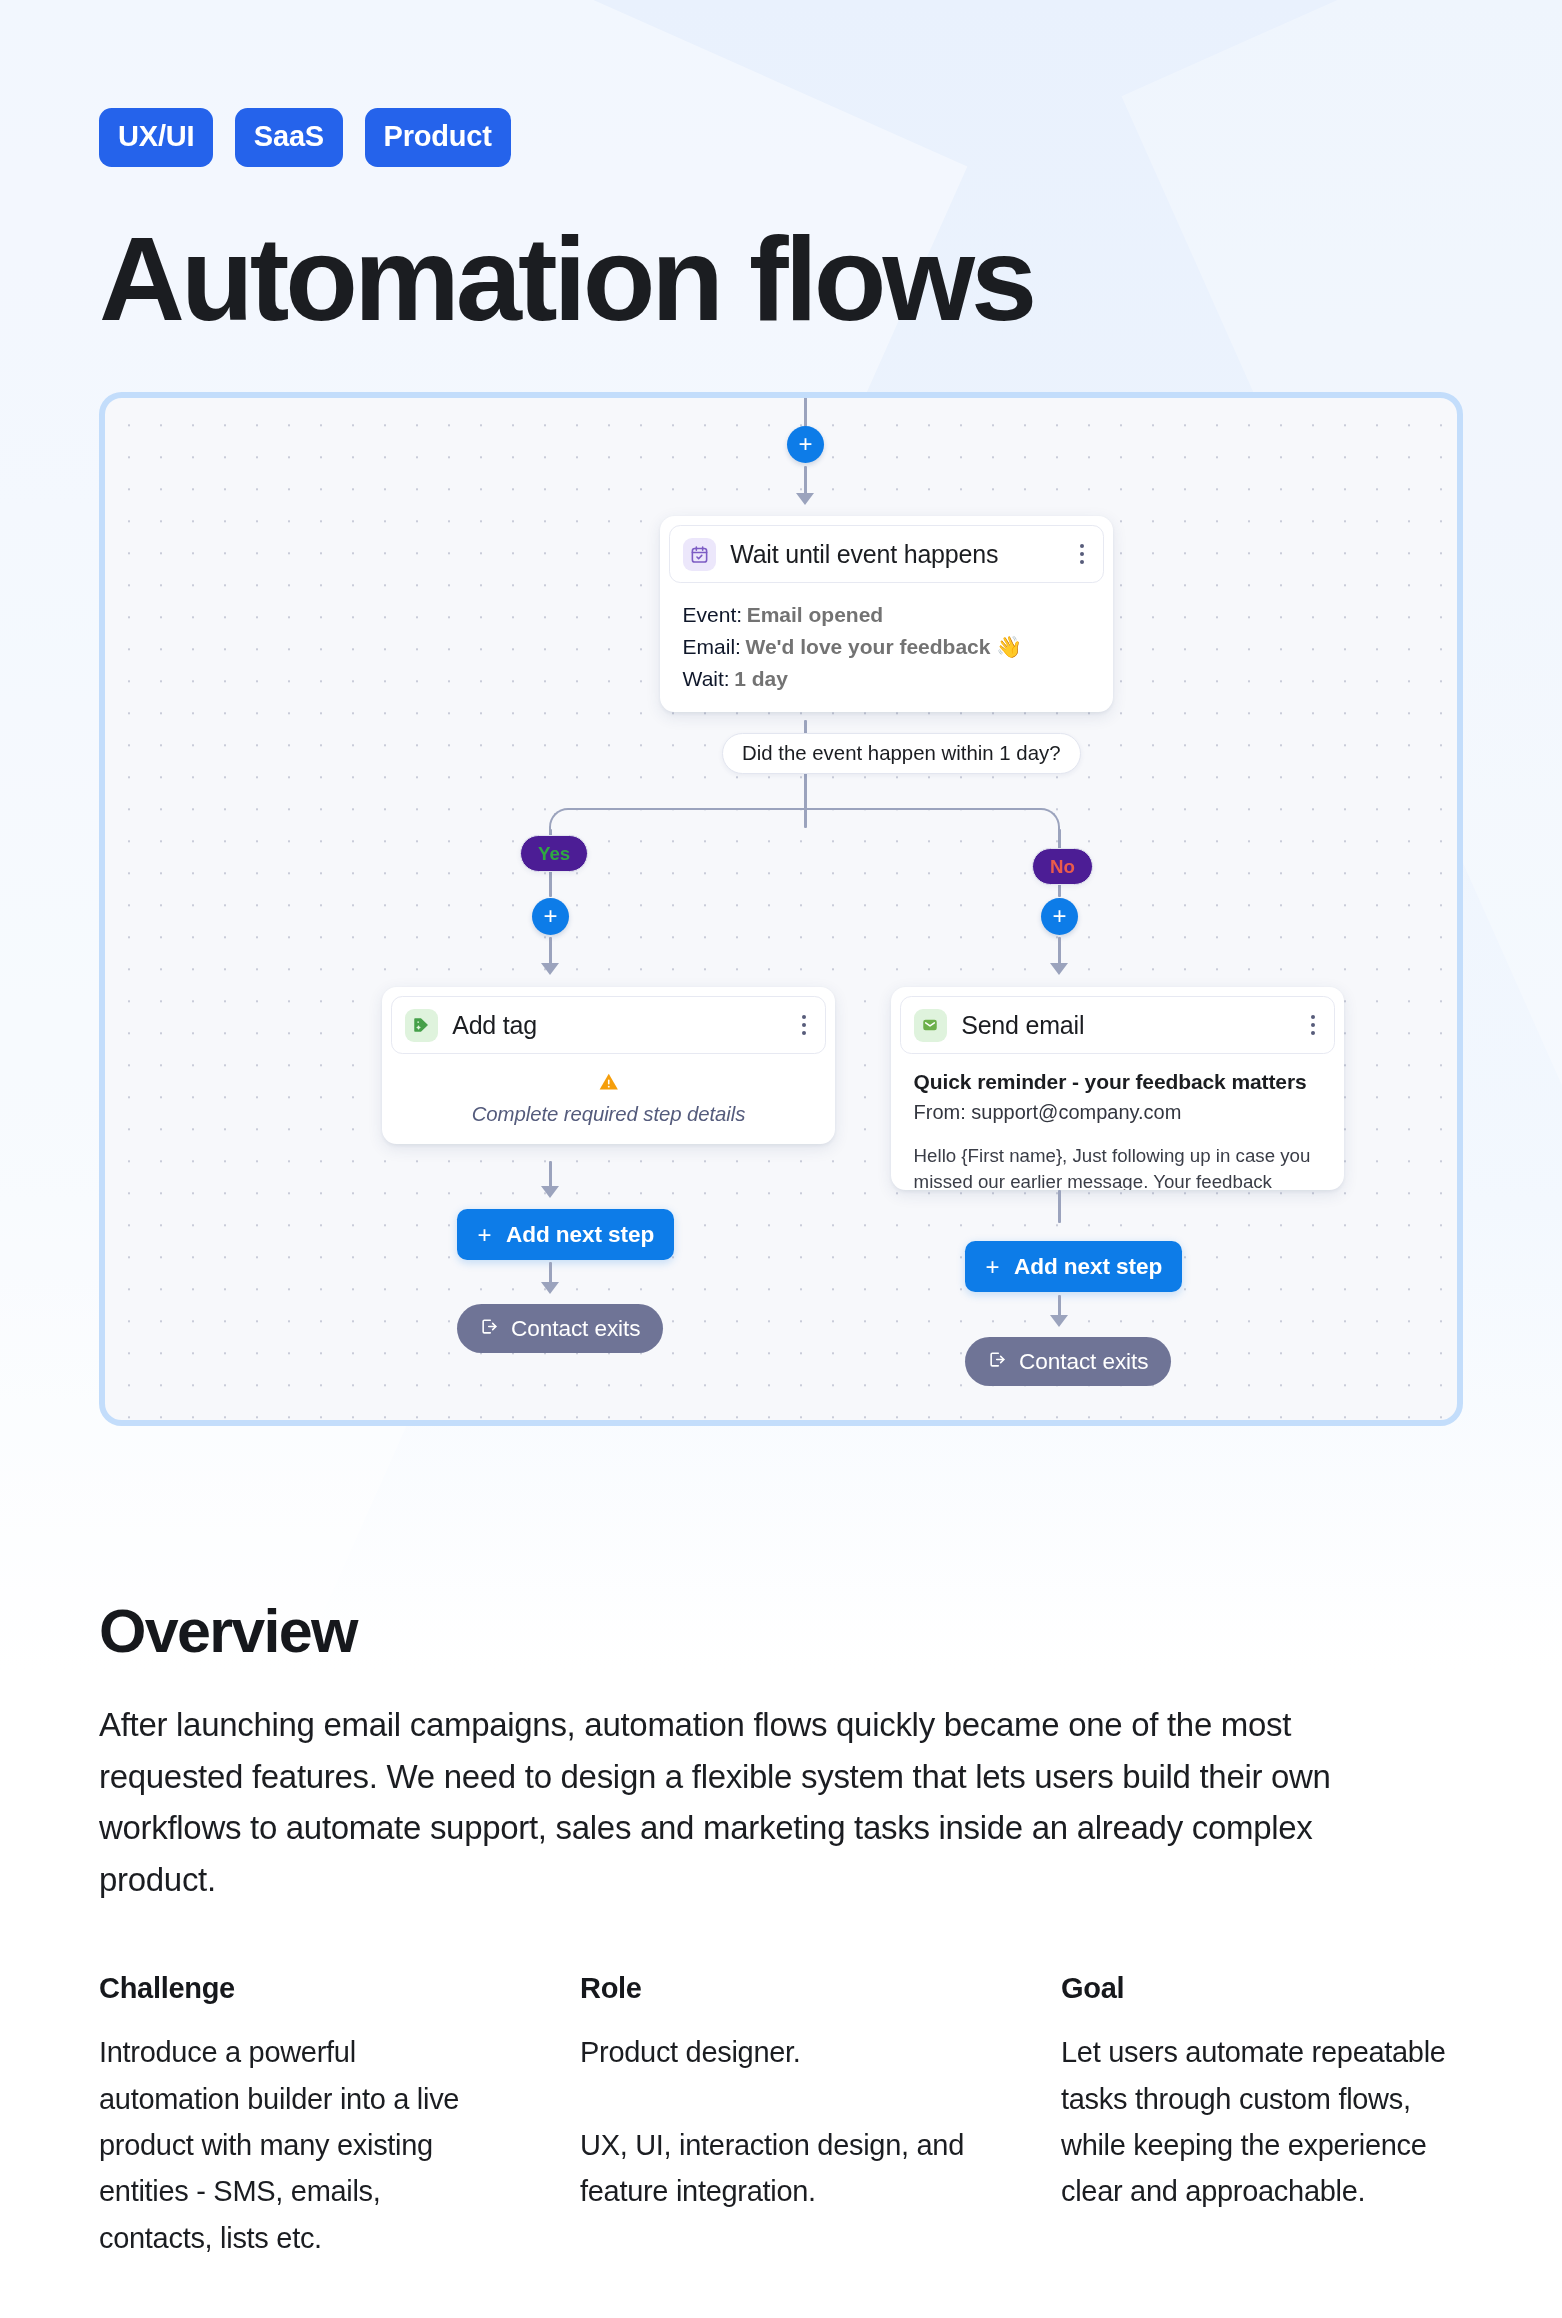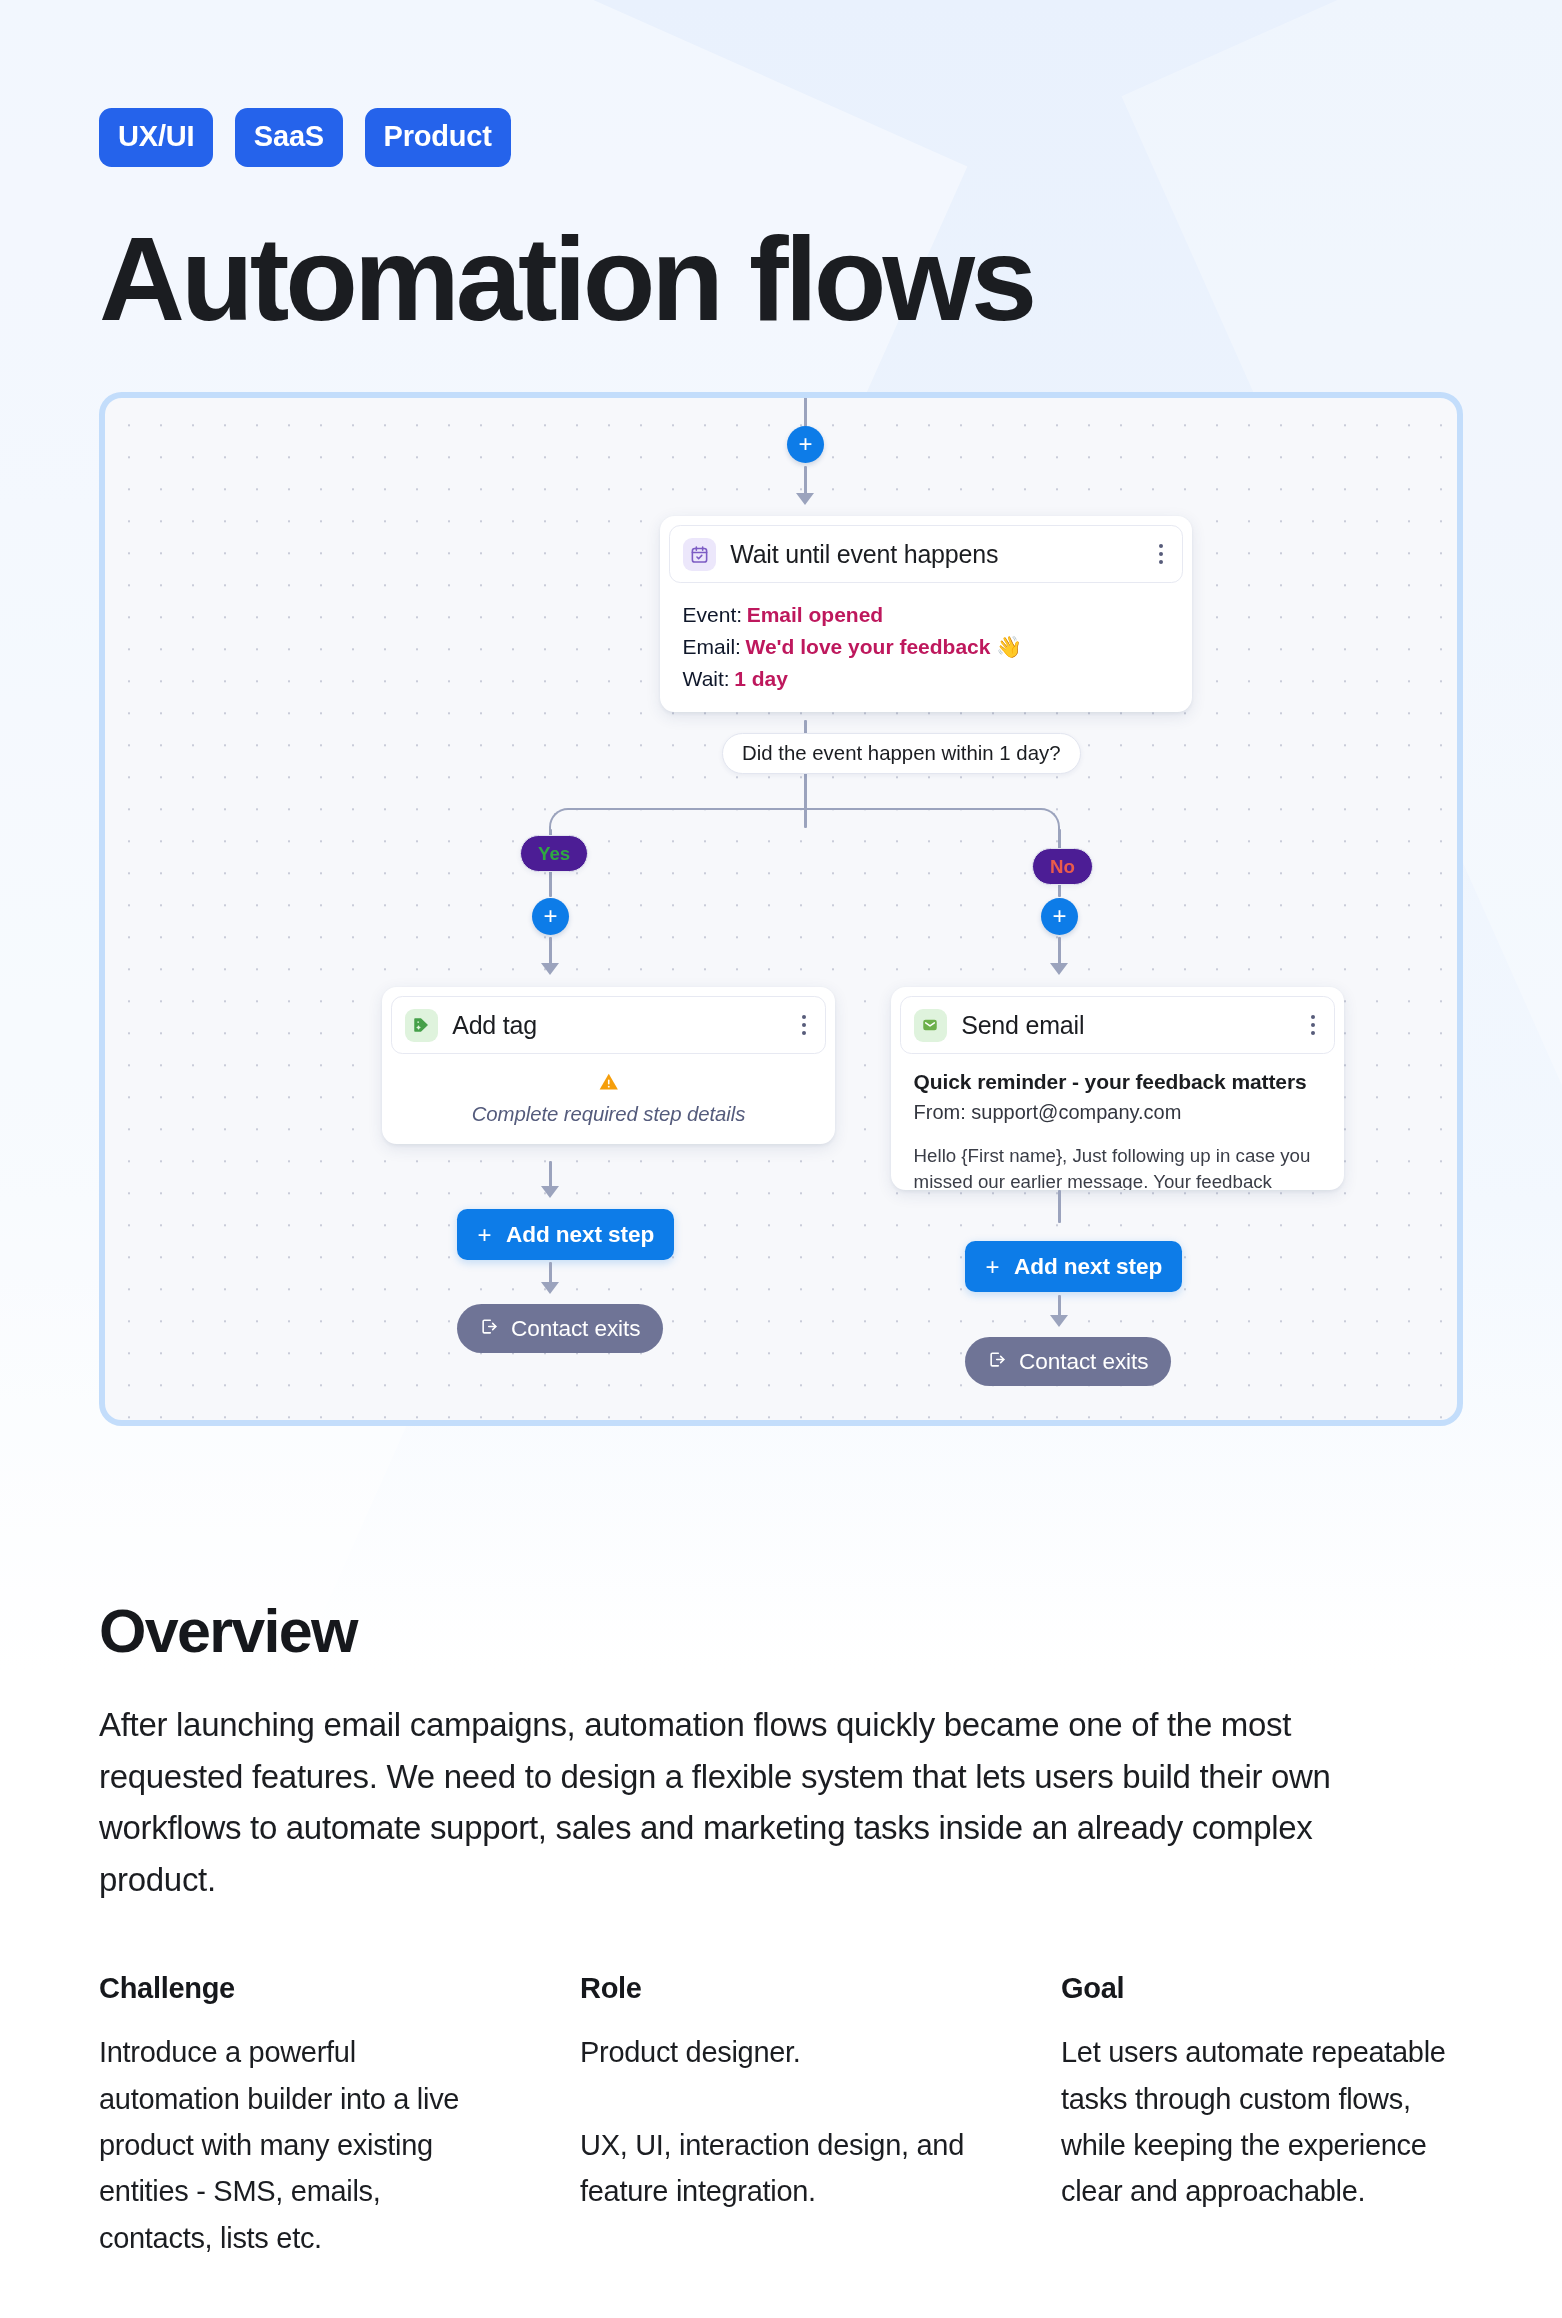--- a/index.html
+++ b/index.html
@@ -166,21 +166,21 @@
     flex: 0 0 auto;
     width: 17px;
     display: flex; flex-direction: column; align-items: center; gap: 4px;
     cursor: pointer;
   }
   .kebab i { width: 4px; height: 4px; border-radius: 50%; background: #575c7a; display: block; }
 
   .step-body { padding: 16px 13.6px 8px; }
   .kv { font-size: 21px; line-height: 1.52; white-space: nowrap; }
   .kv .k { color: #0f172a; }
-  .kv .v { color: #be185d; font-weight: 600; margin-left: 4.5px; }
+  .kv .v { color: #737373; font-weight: 600; margin-left: 4.5px; }
 
   .warn-row {
     display: flex; align-items: center; gap: 9px;
     padding: 17px 13.6px 9px;
     flex-direction: column;
   }
   .warn-text {
     font-size: 20.4px;
     font-style: italic;
     color: #545b7c;
@@ -312,21 +312,21 @@
 
     <div id="canvas-wrap">
       <div id="canvas-grid"></div>
       <div id="canvas-inner">
 
         <div class="conn conn-v" style="left:699px; top:-2.3px; height:31px;"></div>
         <div class="plus-btn" style="left:682px; top:28px;">+</div>
         <div class="conn conn-v" style="left:699px; top:68px; height:31px;"></div>
         <div class="arrow-head" style="left:691px; top:95px;"></div>
 
-        <div class="step-card" style="left:555px; top:118px; width:532px;">
+        <div class="step-card" style="left:555px; top:118px; width:453px;">
           <div class="step-head">
             <span class="step-icon purple">
               <svg width="19" height="19" viewBox="0 0 24 24" fill="none" stroke="#7c5cc4" stroke-width="2" stroke-linecap="round" stroke-linejoin="round">
                 <rect x="3" y="4.5" width="18" height="17" rx="3"></rect>
                 <path d="M3 9.5h18"></path>
                 <path d="M8 2.5v4"></path>
                   <path d="M16 2.5v4"></path>
                 <path d="M8.8 15.2l2.1 2.1 4-4.2"></path>
               </svg>
             </span>

